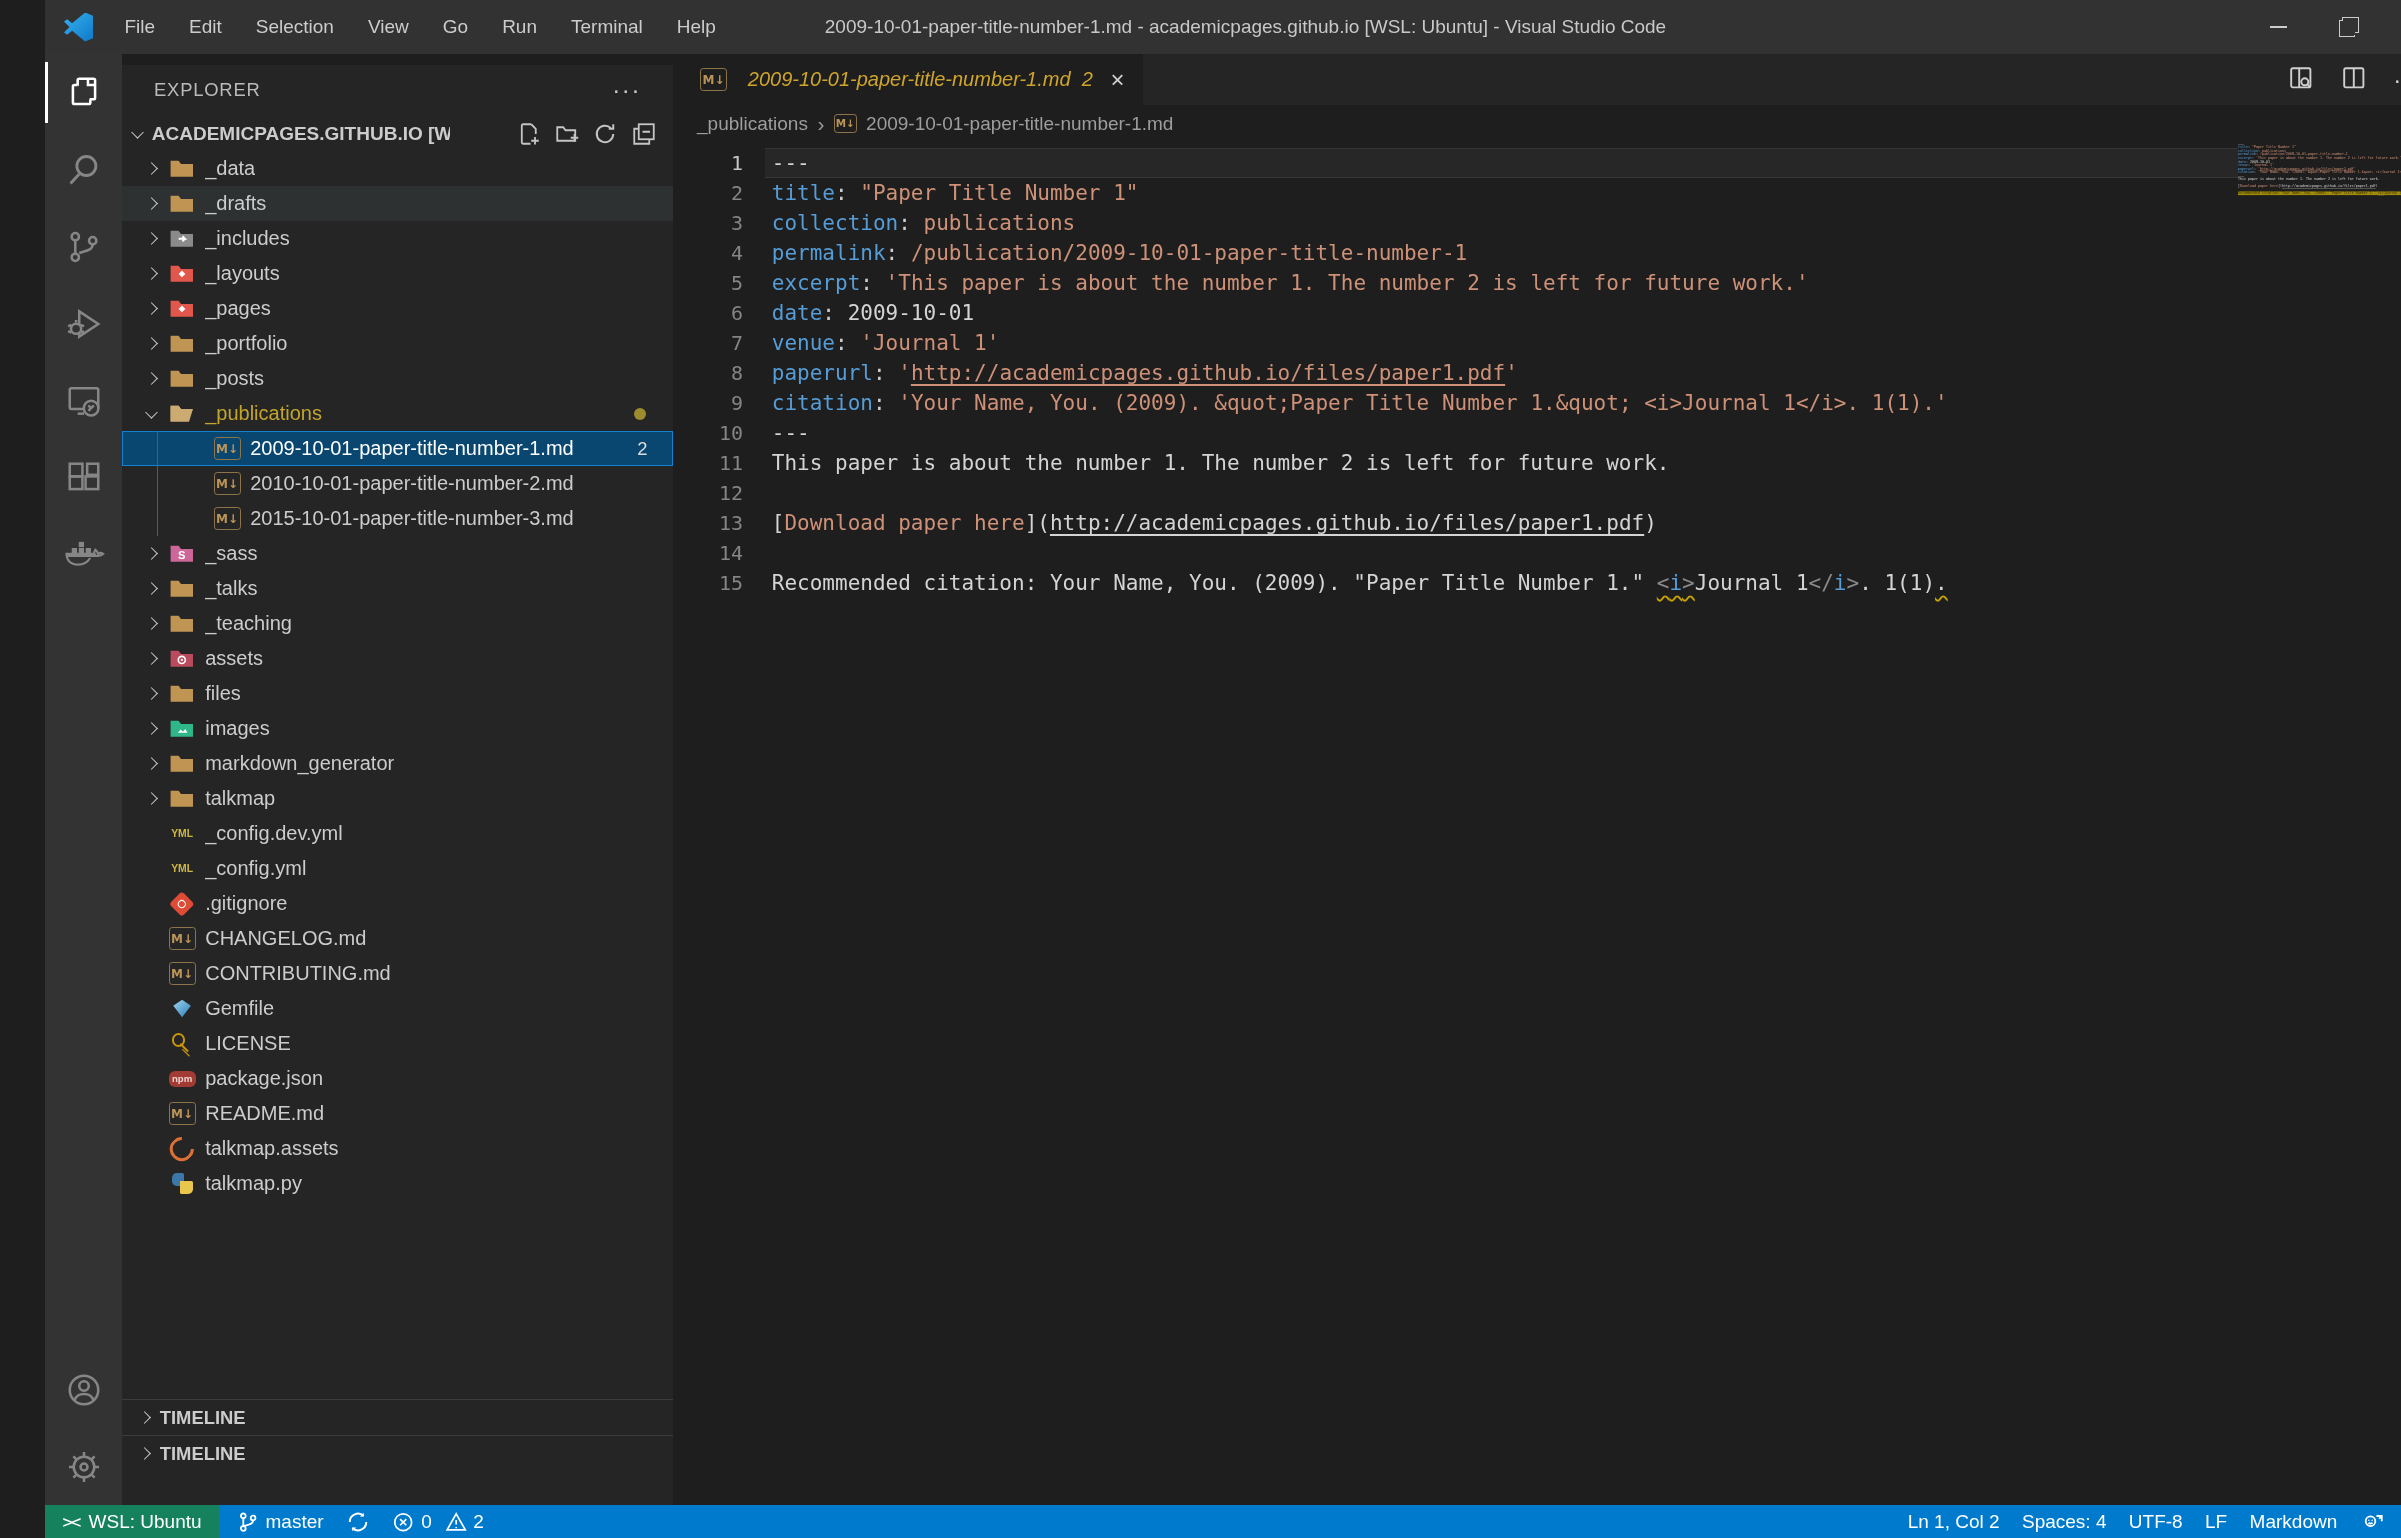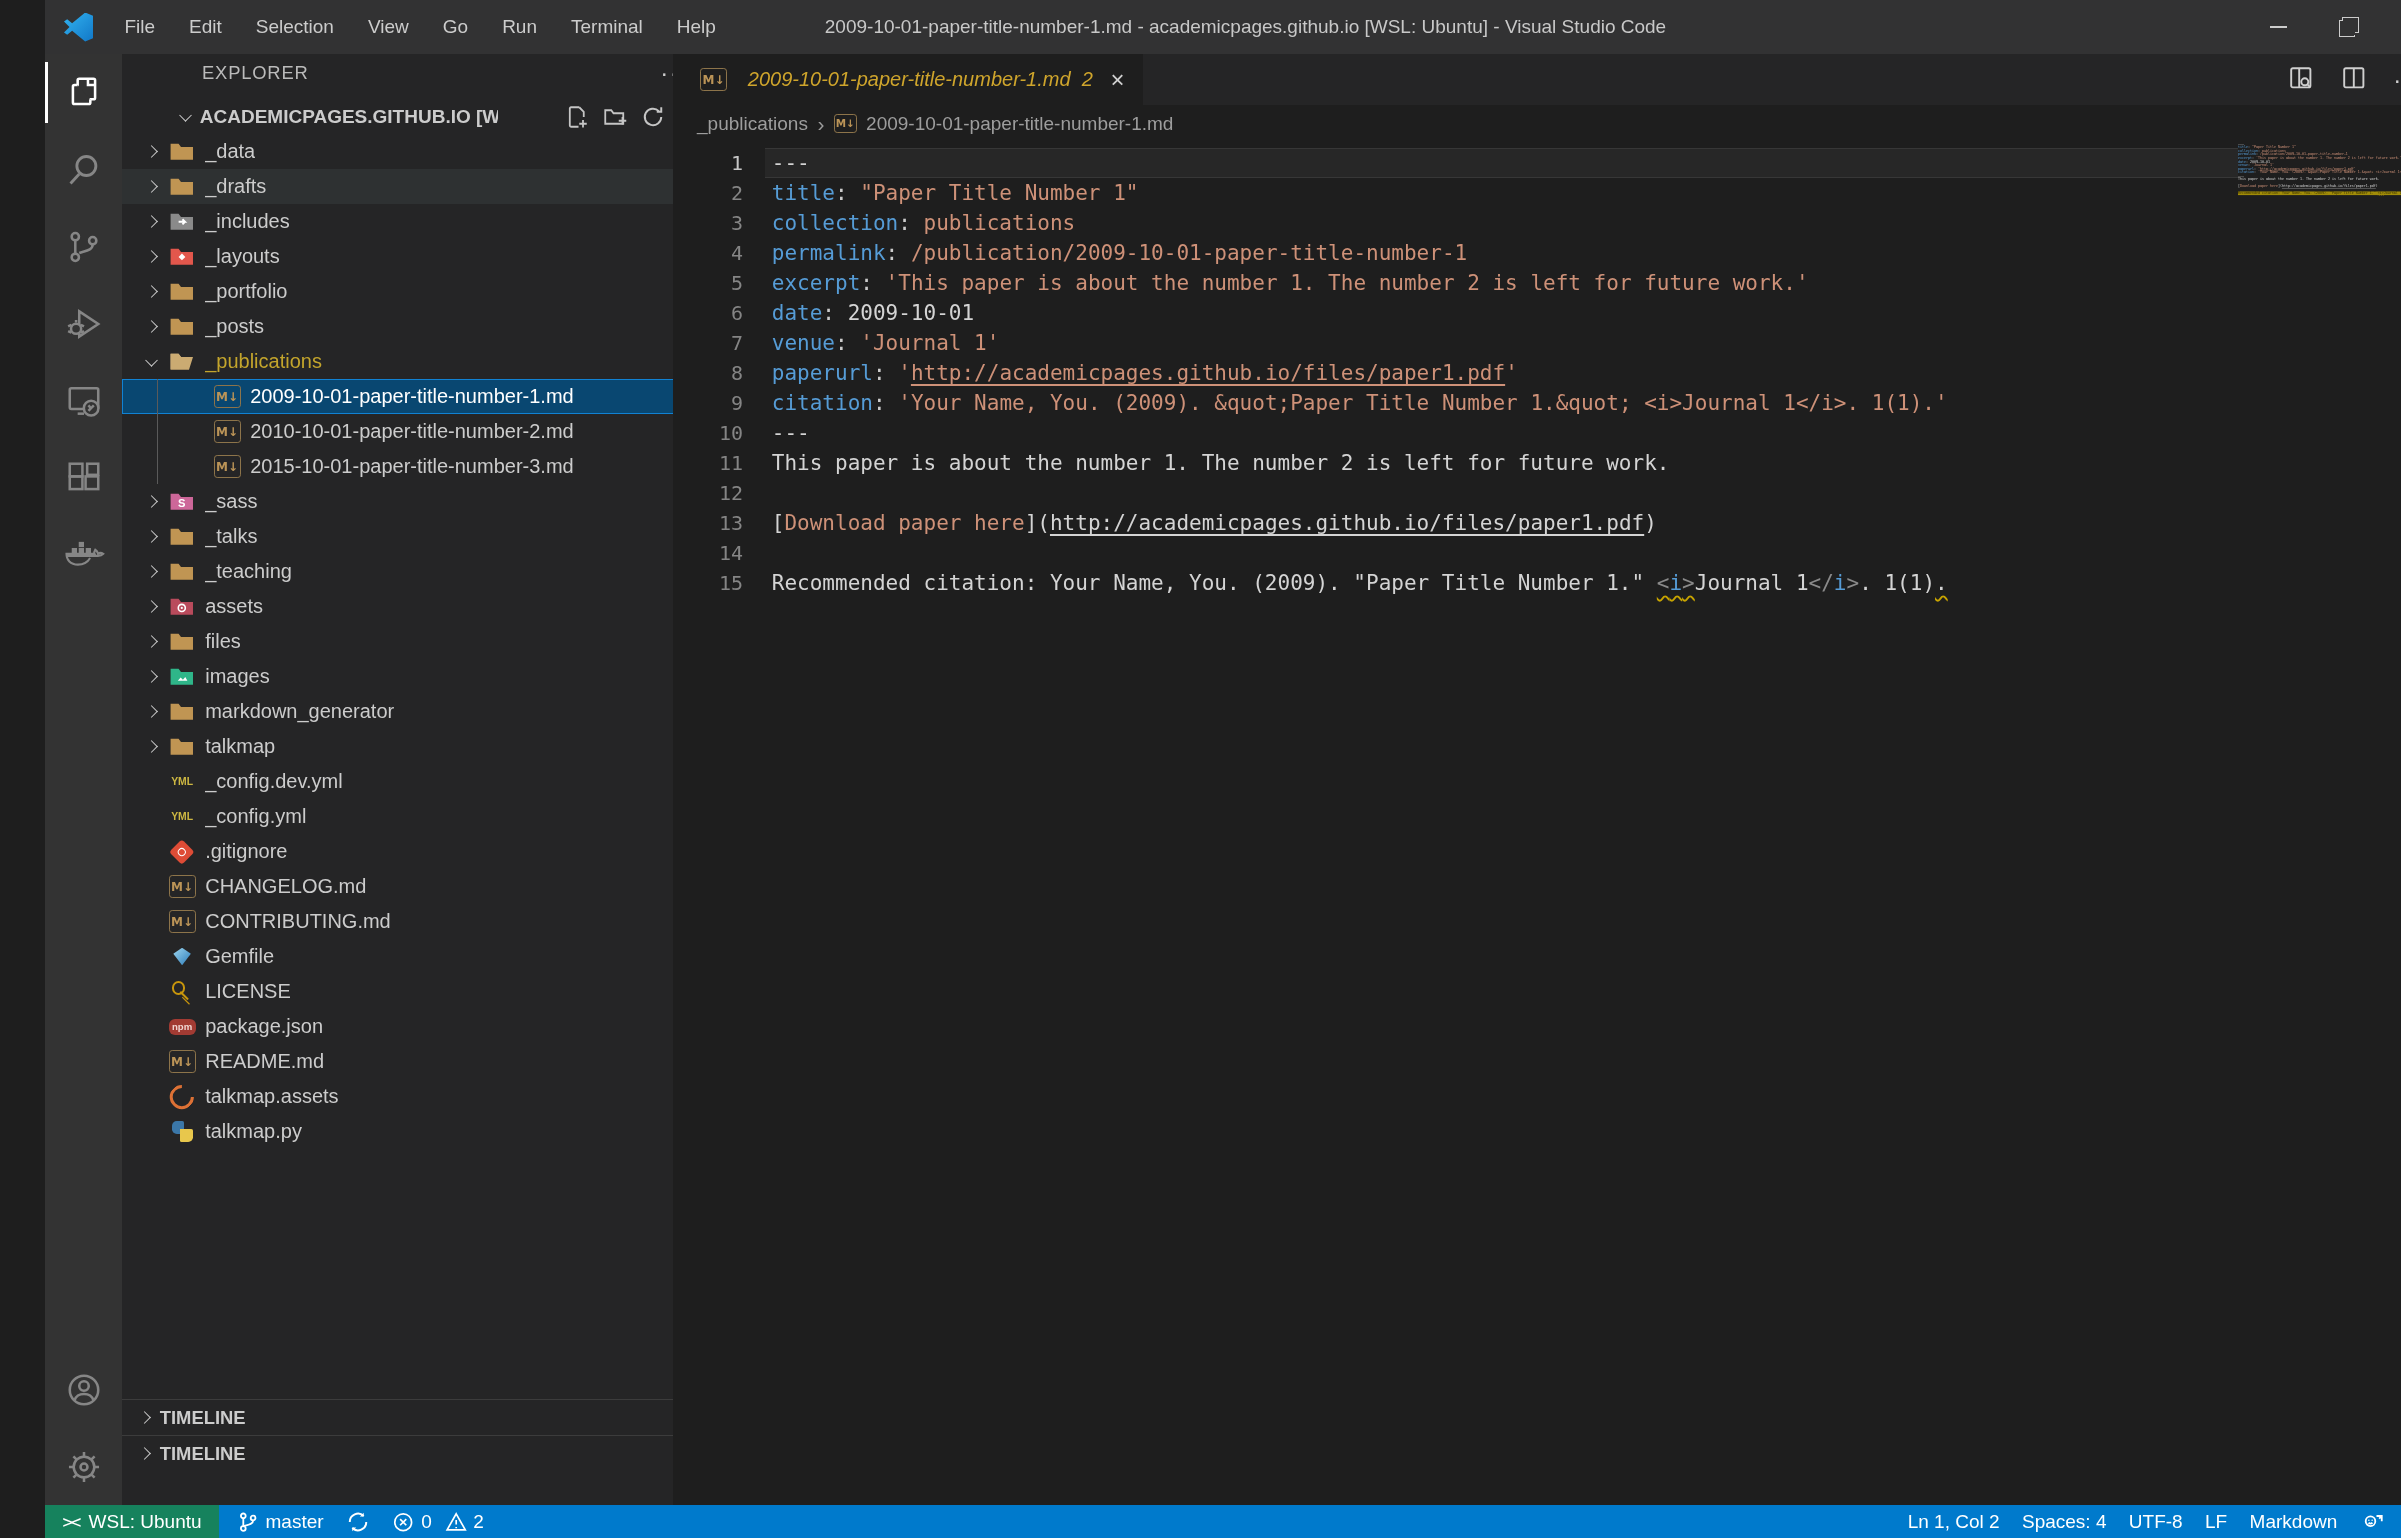--- a/index.html
+++ b/index.html
@@ -20,21 +20,21 @@
   .wc-restore-glyph::after{content:"";position:absolute;left:0.8px;bottom:0.8px;width:14.4px;height:14.4px;background:#323233;}
   .wc-close-glyph{font-size:27px;font-weight:300;line-height:1;}
   
   #activitybar{position:absolute;left:0;top:54px;width:77px;bottom:34px;background:#333333;z-index:20;}
   .ab-item{position:relative;height:77px;display:flex;align-items:center;justify-content:center;color:#868686;}
   .ab-item.active{color:#ffffff;}
   .ab-item.active::before{content:"";position:absolute;left:0;top:8px;bottom:8px;width:3.2px;background:#ffffff;}
   .ab-bottom{position:absolute;bottom:0;left:0;width:77px;}
   .ab-item svg{display:block;}
   
-  #sidebar{position:absolute;left:77px;top:48px;width:551px;bottom:34px;background:#252526;overflow:hidden;padding-left:48px;}
+  #sidebar{position:absolute;left:77px;top:65px;width:551px;bottom:34px;background:#252526;overflow:hidden;}
   #sb-title-row{height:50px;display:flex;align-items:center;padding:0 32px 0 32px;color:#bbbbbb;font-size:18.4px;letter-spacing:0.8px;}
   #sb-kebab{margin-left:auto;font-size:24px;letter-spacing:1.6px;color:#cccccc;}
   #sb-root-row{height:37px;display:flex;align-items:center;padding-left:11.2px;font-weight:700;font-size:19px;color:#cccccc;}
   #sb-root-label{margin-left:9.6px;max-width:298px;overflow:hidden;white-space:nowrap;}
   #sb-root-actions{margin-left:auto;display:flex;gap:11.2px;padding-right:16px;}
   .sb-act{width:27px;height:27px;display:flex;align-items:center;justify-content:center;color:#c5c5c5;}
   .chev{display:inline-block;width:8px;height:8px;border-right:1.6px solid #cccccc;border-bottom:1.6px solid #cccccc;flex:none;}
   .chev.r{transform:rotate(-45deg);}
   .chev.d{transform:rotate(45deg) translate(-0.8px,-0.8px);}
   #tree{position:absolute;top:86px;left:0;right:0;bottom:104px;overflow:hidden;}
@@ -292,20 +292,33 @@
           </span>
           <span class="tree-label">_layouts</span>
           <span class="tree-spacer"></span>
         </div>
         <div class="tree-row">
           <span class="chevslot">
             <span class="chev r"></span>
           </span>
           <span class="fi">
             <svg width="25.6" height="25.6" viewBox="0 0 16 16">
+              <path d="M1 3h5l1.5 2H15v8H1z" fill="#e2574c"></path>
+              <rect x="6.6" y="6.6" width="3" height="3" transform="rotate(45 8.1 8.1)" fill="#ffffff"></rect>
+            </svg>
+          </span>
+          <span class="tree-label">_pages</span>
+          <span class="tree-spacer"></span>
+        </div>
+        <div class="tree-row">
+          <span class="chevslot">
+            <span class="chev r"></span>
+          </span>
+          <span class="fi">
+            <svg width="25.6" height="25.6" viewBox="0 0 16 16">
               <path d="M1 3h5l1.5 2H15v8H1z" fill="#c09553"></path>
             </svg>
           </span>
           <span class="tree-label">_portfolio</span>
           <span class="tree-spacer"></span>
         </div>
         <div class="tree-row">
           <span class="chevslot">
             <span class="chev r"></span>
           </span>

